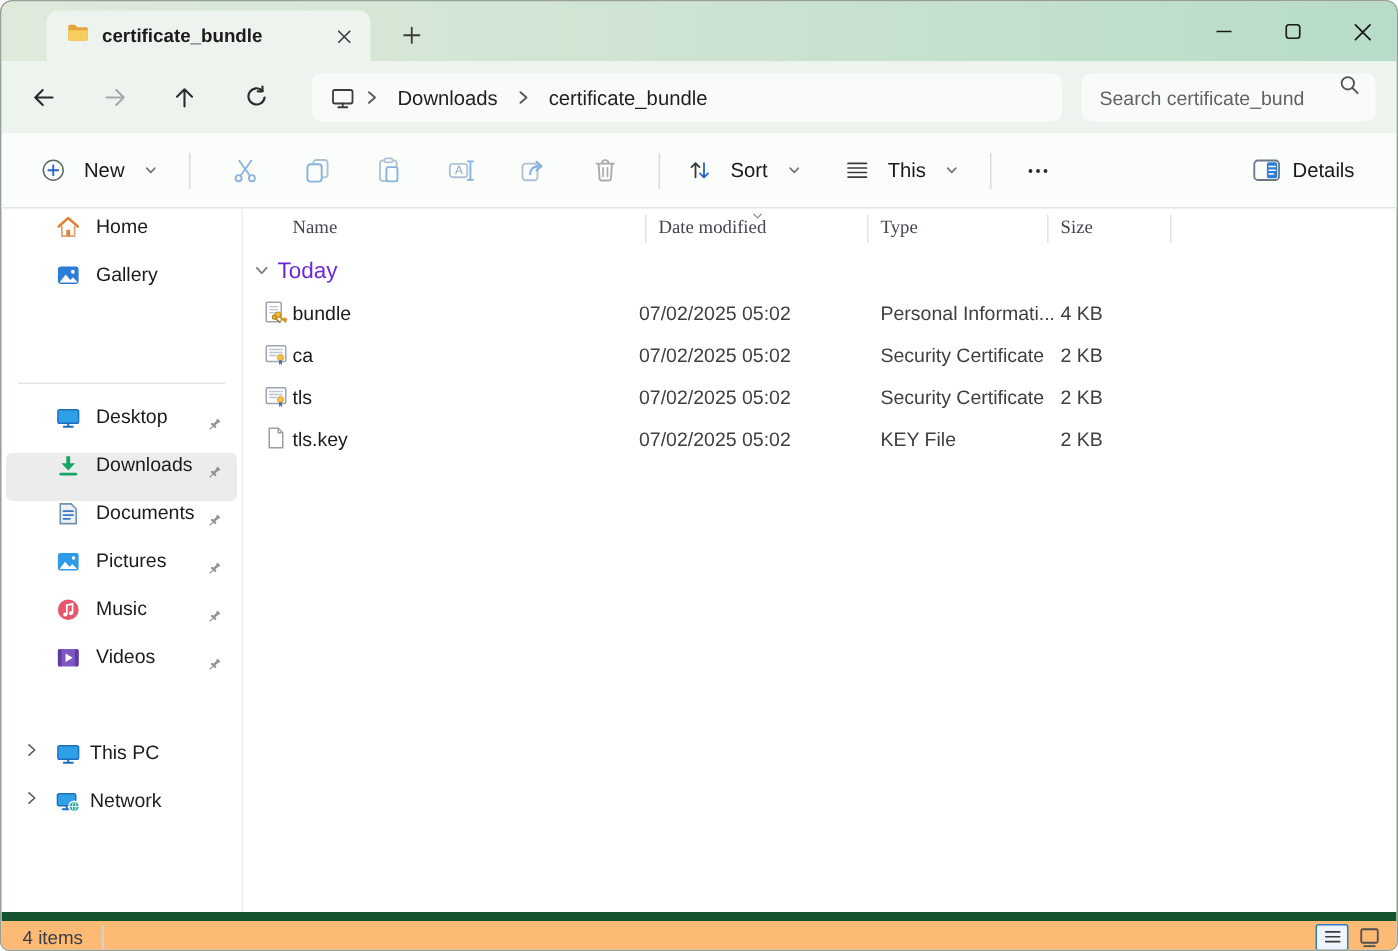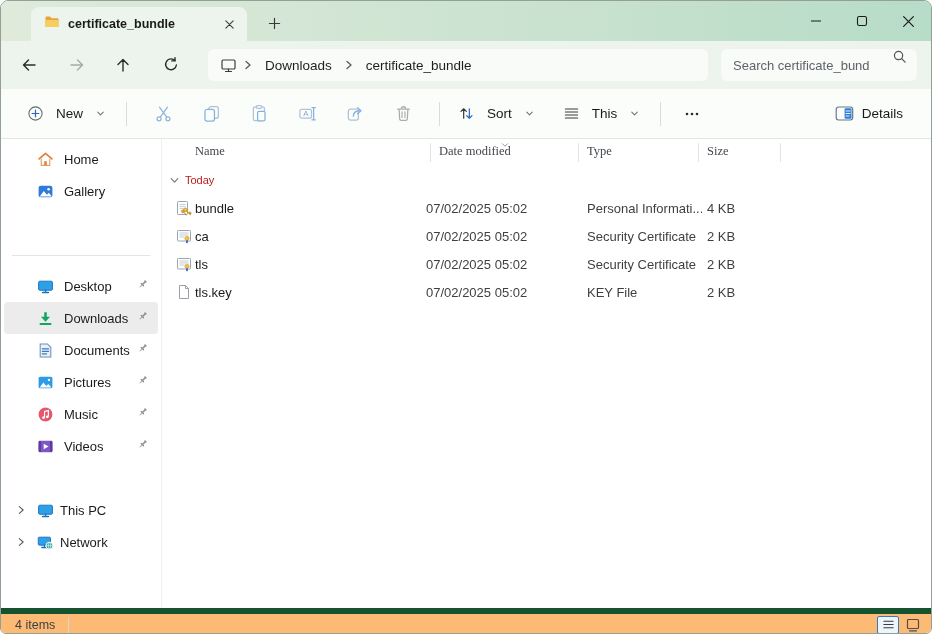--- a/index.html
+++ b/index.html
@@ -62,39 +62,39 @@
   .tb-icon-btn { width:48px; height:36px; display:flex; align-items:center; justify-content:center; border-radius:4px; }
   .tb-details { margin-left:auto; margin-right:20px; display:flex; align-items:center; gap:8px; padding:6px 8px; border-radius:4px; }
 
   
   .main { position:absolute; left:0; top:138px; width:100%; height:469px; display:flex; }
 
   
   .sidebar { width:160px; height:100%; padding-top:4px; flex:none; }
   .side-item {
     height:32px; margin:0 3px; border-radius:4px;
-    display:flex; align-items:center; padding-left:33px; gap:10px; position:relative;
+    display:flex; align-items:flex-start; padding-left:33px; gap:10px; position:relative;
   }
   .side-item.selected { background:#ececec; }
   .side-item .lbl { font-size:13px; color:#1b1b1b; white-space:nowrap; }
   .side-item .pin { position:absolute; right:9px; top:50%; transform:translateY(-50%); }
   .side-item.tree { padding-left:8px; gap:6px; }
   .side-item.tree .tree-icon { margin-left:3px; }
   .side-divider { height:1px; background:#e4e4e4; margin:0 11px; }
   .side-spacer-a { height:48px; } .side-spacer-b { height:14px; } .side-spacer-c { height:32px; }
 
   
   .content { position:relative; flex:1; height:100%; border-left:1px solid #f0f0f0; }
   .cols-header { position:absolute; left:0; top:0; width:100%; height:26px; }
   .col-h { position:absolute; top:5px; font-size:12.5px; color:#42464e; white-space:nowrap;font-family:Liberation Serif, serif; }
   .col-h.name{ left:33px; } .col-h.date{ left:277px; } .col-h.type{ left:425px; } .col-h.size{ left:545px; }
   .col-sep { position:absolute; top:4px; width:1px; height:19px; background:#e3e3e3; }
   .sort-caret { position:absolute; left:338px; top:-3px; }
   .group-row { position:absolute; left:0; top:28px; height:26px; display:flex; align-items:center; gap:4px; padding-left:6px; }
-  .group-label { font-size:11px; color:#b91c1c; }
+  .group-label { font-size:15px; color:#6d28d9; }
   .file-row { position:absolute; left:0; width:640px; height:28px; }
   .file-row .ficon { position:absolute; left:14px; top:6px; }
   .fcell { position:absolute; top:7px; font-size:13px; white-space:nowrap; }
   .fcell.name { left:33px; color:#1b1b1b; }
   .fcell.date { left:264px; color:#3f3f3f; }
   .fcell.type { left:425px; color:#3f3f3f; max-width:115px; overflow:hidden; }
   .fcell.size { left:545px; color:#3f3f3f; }
 
   
   .statusbar {

